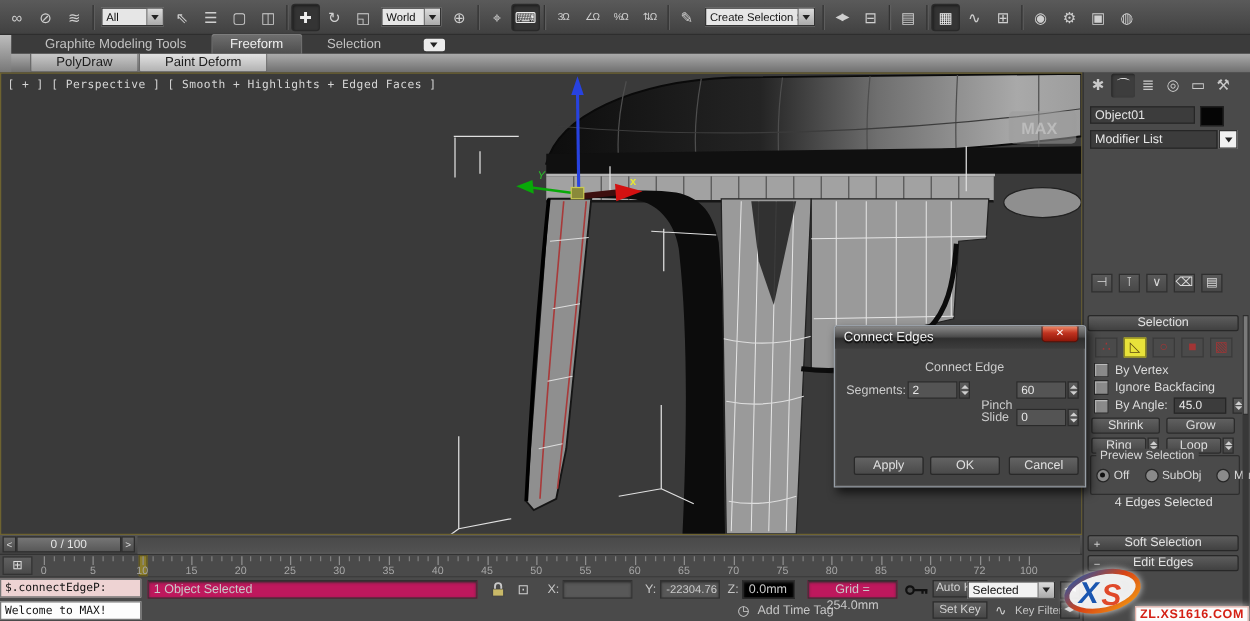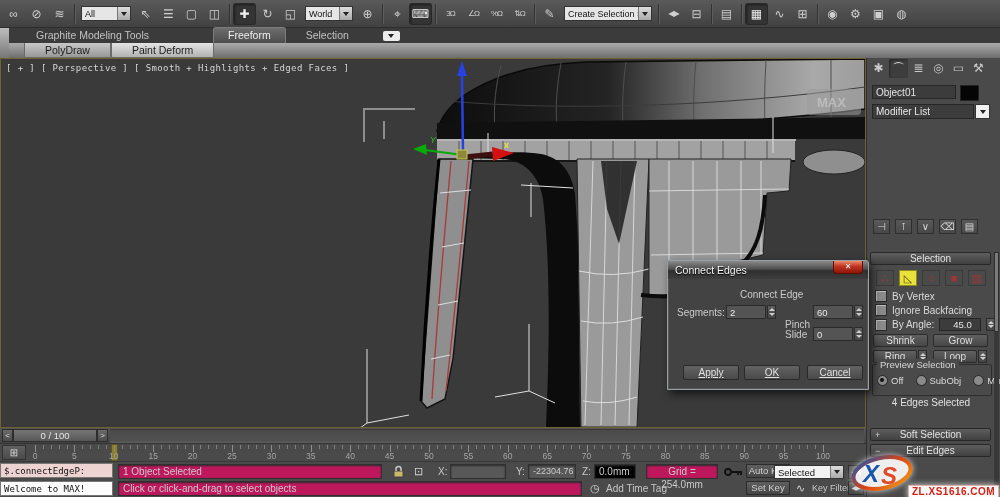--- a/index.html
+++ b/index.html
@@ -19,21 +19,21 @@
     display:flex;align-items:center;padding-left:3px;margin:0 3px;flex:0 0 auto;box-sizing:border-box;}
   .tdd-label{overflow:hidden;white-space:nowrap;flex:1;}
   .tdd-arrow{width:12px;height:100%;background:linear-gradient(#dcdcdc,#ababab);border-left:1px solid #777;
     display:flex;align-items:center;justify-content:center;flex:0 0 auto;}
   .caret{width:0;height:0;border-left:3px solid transparent;border-right:3px solid transparent;border-top:4px solid #222;}
   
   #ribbon-row1{position:absolute;left:0;top:28px;width:1000px;height:15px;background:#3b3b3b;
     display:flex;align-items:flex-end;}
   .rtab{padding:1px 14px;font-size:10.5px;color:#c2c2c2;height:13px;line-height:13px;}
   .rtab.active{background:linear-gradient(#6e6e6e,#4d4d4d);border:1px solid #7c7c7c;border-bottom:none;
-    border-radius:3px 3px 0 0;color:#efefef;margin-left:44px;}
+    border-radius:3px 3px 0 0;color:#efefef;}
   .ribbon-min{width:17px;height:10px;background:#ececec;border-radius:2px;margin:0 0 2px 20px;
     display:flex;align-items:center;justify-content:center;}
   #ribbon-row2{position:absolute;left:0;top:43px;width:1000px;height:15px;
     background:linear-gradient(#ababab,#6e6e6e);display:flex;}
   .subtab{padding:1px 20px;font-size:10.5px;color:#1c1c1c;background:linear-gradient(#c9c9c9,#989898);
     border:1px solid #6a6a6a;border-top:none;border-radius:0 0 2px 2px;height:12px;line-height:12px;}
   .subtab.active{background:linear-gradient(#e3e3e3,#b2b2b2);}
   #ribbon-cap{position:absolute;left:0;top:28px;width:9px;height:30px;background:linear-gradient(#bdbdbd,#777);}
   
   #viewport{position:absolute;left:0;top:58px;width:866px;height:370px;background:#3a3a3a;
@@ -101,21 +101,21 @@
     border:1px solid #282828;border-radius:2px;color:#e2e2e2;font-size:10px;line-height:12px;
     text-align:center;box-sizing:border-box;}
   .rollout .pm{position:absolute;left:4px;top:0;font-size:9px;color:#cfcfcf;}
   #subobj-row{position:absolute;left:9px;top:212px;display:flex;gap:5px;}
   .sob{width:18px;height:16px;background:#4a4a4a;border:1px solid #3a3a3a;color:#a23535;
     font-size:11px;text-align:center;line-height:15px;box-sizing:border-box;}
   .sob.active{background:#e8e23a;border:1px solid #8f8a20;color:#5b4a10;}
   .cbrow{position:absolute;left:8px;display:flex;align-items:center;gap:5px;color:#dadada;font-size:10px;}
   .cb{width:10px;height:10px;background:#8a8a8a;border:1px solid #2a2a2a;box-shadow:inset 1px 1px 0 #bbb;}
   .pfield{background:#3c3c3c;border:1px solid #262626;color:#e5e5e5;font-size:9.5px;line-height:12px;
-    padding-left:13px;box-sizing:border-box;height:13px;}
+    padding-left:3px;box-sizing:border-box;height:13px;}
   .spinner{width:9px;height:13px;background:linear-gradient(#5d5d5d,#454545);border:1px solid #2c2c2c;
     box-sizing:border-box;position:relative;}
   .spinner::before{content:'';position:absolute;left:1px;top:2px;border-left:3px solid transparent;
     border-right:3px solid transparent;border-bottom:3px solid #cfcfcf;}
   .spinner::after{content:'';position:absolute;left:1px;bottom:2px;border-left:3px solid transparent;
     border-right:3px solid transparent;border-top:3px solid #cfcfcf;}
   .pbtn{position:absolute;height:13px;background:linear-gradient(#606060,#474747);border:1px solid #2b2b2b;
     color:#dedede;font-size:10px;text-align:center;line-height:12px;box-sizing:border-box;border-radius:2px;}
   #preview-group{position:absolute;left:5px;top:306px;width:118px;height:30px;border:1px solid #2e2e2e;
     border-radius:2px;}
@@ -135,21 +135,21 @@
     background:linear-gradient(#8a8a8a,#4e4e4e 45%,#2f2f2f 55%,#3d3d3d);box-sizing:border-box;}
   #dlg-title span{position:absolute;left:7px;top:3px;font-size:10.5px;color:#f4f4f4;text-shadow:0 1px 1px #000;}
   #dlg-close{position:absolute;right:5px;top:0;width:30px;height:13px;border-radius:0 0 4px 4px;
     background:linear-gradient(#ef8a6a,#c03320 45%,#8e1608);border:1px solid #5d0f05;border-top:none;
     color:#fff;font-size:8px;text-align:center;line-height:12px;box-sizing:border-box;}
   .dlg-label{position:absolute;color:#cbcbcb;font-size:10px;}
   .dlg-field{position:absolute;width:40px;height:14px;background:#545454;border:1px solid #2a2a2a;
     color:#e8e8e8;font-size:9.5px;line-height:13px;padding-left:3px;box-sizing:border-box;}
   .dlg-btn{position:absolute;top:104px;width:56px;height:15px;background:linear-gradient(#636363,#4a4a4a);
     border:1px solid #292929;border-radius:2px;color:#e0e0e0;font-size:10px;text-align:center;line-height:14px;
-    box-sizing:border-box;text-decoration:underline;}
+    box-sizing:border-box;}
   
   #watermark{position:absolute;left:850px;top:448px;width:150px;height:49px;z-index:60;
     display:flex;align-items:center;filter:drop-shadow(0 0 3px rgba(255,255,255,.8));}
   #wm-text{display:flex;flex-direction:column;align-items:center;margin-left:-6px;}
   #wm-brand{font-size:25px;font-weight:bold;color:#d42015;line-height:26px;letter-spacing:1px;
     text-shadow:1px 1px 0 #fff,-1px -1px 0 #fff,0 0 2px #fff;}
   #wm-url{background:rgba(255,255,255,.95);color:#d42015;font-weight:bold;font-size:10px;
     padding:0 3px;line-height:12px;letter-spacing:.5px;border:1px solid #e0b0a8;margin-top:39px;}
   .pm-caret{width:0;height:0;border-left:3px solid transparent;border-right:3px solid transparent;border-top:4px solid #222;}
 </style>
@@ -434,21 +434,21 @@
       <div class="rlabel" style="left: 389.6px;">45</div>
       <div class="rlabel" style="left: 429px;">50</div>
       <div class="rlabel" style="left: 468.4px;">55</div>
       <div class="rlabel" style="left: 507.8px;">60</div>
       <div class="rlabel" style="left: 547.2px;">65</div>
       <div class="rlabel" style="left: 586.6px;">70</div>
       <div class="rlabel" style="left: 626px;">75</div>
       <div class="rlabel" style="left: 665.4px;">80</div>
       <div class="rlabel" style="left: 704.8px;">85</div>
       <div class="rlabel" style="left: 744.2px;">90</div>
-      <div class="rlabel" style="left: 783.6px;">95</div>
+      <div class="rlabel" style="left: 783.6px;">72</div>
       <div class="rlabel" style="left: 823px;">100</div>
     </div>
 
   <div id="statusbar">
     <div id="listener1">$.connectEdgeP:</div>
     <div id="listener2">Welcome to MAX!</div>
     <div class="sunken" style="left:118px;top:2px;width:264px;">1 Object Selected</div>
     <div class="sicon" style="left:392px;top:3px;">
       <svg width="13" height="13" viewBox="0 0 13 13">
           <rect x="2" y="6" width="9" height="6" fill="#c9b968" stroke="#444"></rect>
@@ -471,21 +471,20 @@
     </div>
     <div class="sbtn" style="left:746px;top:2px;width:44px;">Auto Key</div>
     <div id="sel-dd">
       <span>Selected</span>
       <span class="tdd-arrow" style="margin-left:auto;">
           <i class="caret"></i>
         </span>
     </div>
     <div class="sbtn" style="left:848px;top:3px;width:16px;font-size:6px;">◀◀</div>
 
-    <div class="sunken" style="left:118px;top:19px;width:464px;">Click or click-and-drag to select objects</div>
     <div class="sicon" style="left:590px;top:20px;">◷</div>
     <div class="slabel" style="left:606px;top:21px;">Add Time Tag</div>
     <div class="sbtn" style="left:746px;top:19px;width:44px;">Set Key</div>
     <div class="sicon" style="left:796px;top:20px;">∿</div>
     <div class="slabel" style="left:812px;top:21px;font-size:9px;">Key Filters...</div>
     <div class="sbtn" style="left:848px;top:19px;width:16px;font-size:6px;">◀▶</div>
     <div class="sunken" style="left:866px;top:19px;width:18px;background:#585858;">0</div>
   </div>
 
   <div id="cmdpanel">

